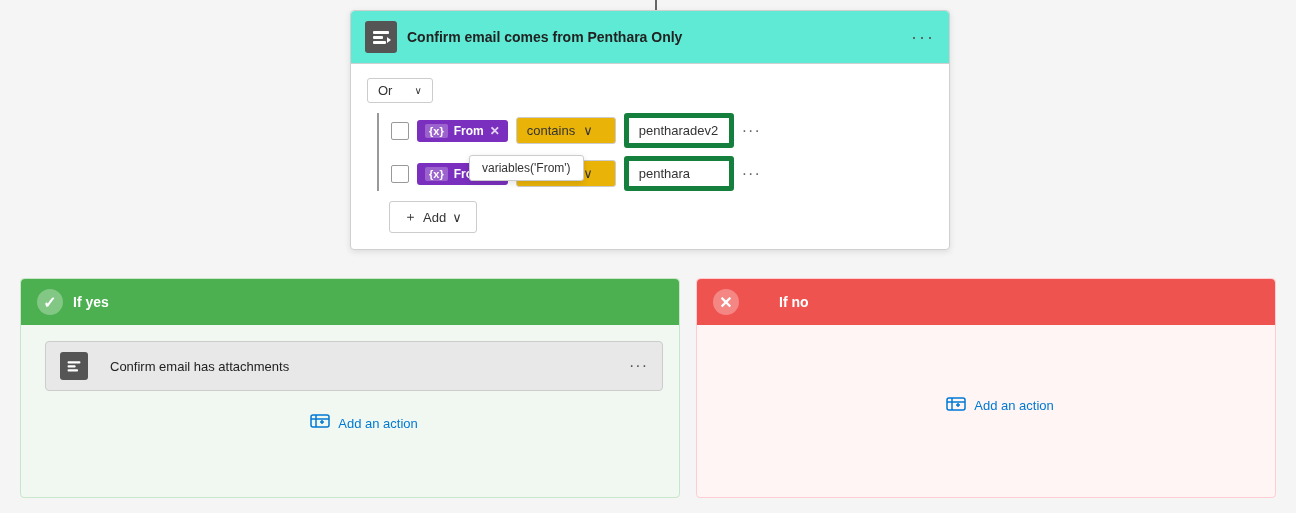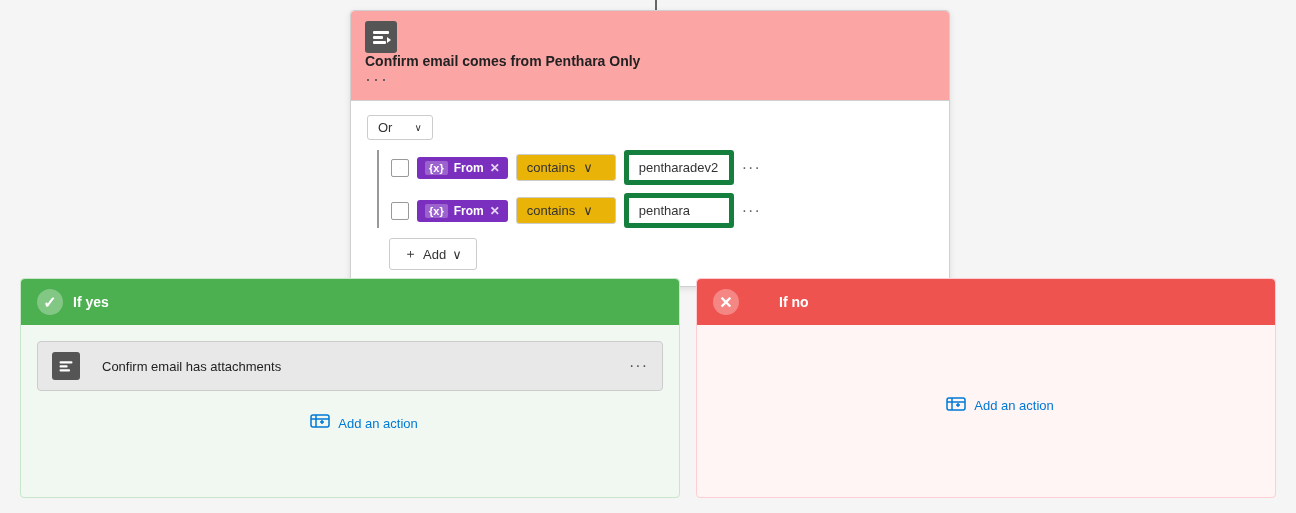--- a/index.html
+++ b/index.html
@@ -19,25 +19,25 @@
       left: 350px;
       width: 600px;
       background: #fff;
       border: 1px solid #d0d0d0;
       border-radius: 4px;
       box-shadow: 0 2px 6px rgba(0,0,0,0.1);
     }
 
     .condition-card-header {
       display: flex;
-      background: #fca5a5;
+      align-items: center;
+      background: #5eead4;
       padding: 10px 14px;
       border-bottom: 1px solid #d0d0d0;
       border-radius: 4px 4px 0 0;
-      flex-direction: column;
     }
 
     .card-icon-box {
       width: 32px;
       height: 32px;
       background: #555;
       border-radius: 3px;
       display: flex;
       align-items: center;
       justify-content: center;
@@ -259,20 +259,21 @@
 
     
     .sub-card {
       display: flex;
       align-items: center;
       background: #e8e8e8;
       border: 1px solid #ccc;
       border-radius: 4px;
       padding: 10px 14px;
       gap: 12px;
+      margin-left: 8px;
     }
 
     .sub-card-title {
       flex: 1;
       font-size: 13px;
       color: #222;
       font-weight: 500;
     }
 
     .sub-card-dots {
@@ -432,20 +433,21 @@
           <span>contains</span>
           <span>∨</span>
         </div>
         <div class="value-input">penthara</div>
         <span class="row-dots">···</span>
       </div>
     </div>
 
     
     <div class="add-row">
+      <div class="tooltip-bubble">variables('From')</div>
       <button class="add-button">
         <span>＋</span>
         <span>Add</span>
         <span>∨</span>
       </button>
     </div>
   </div>
 </div>
 
 <div class="bottom-section">

